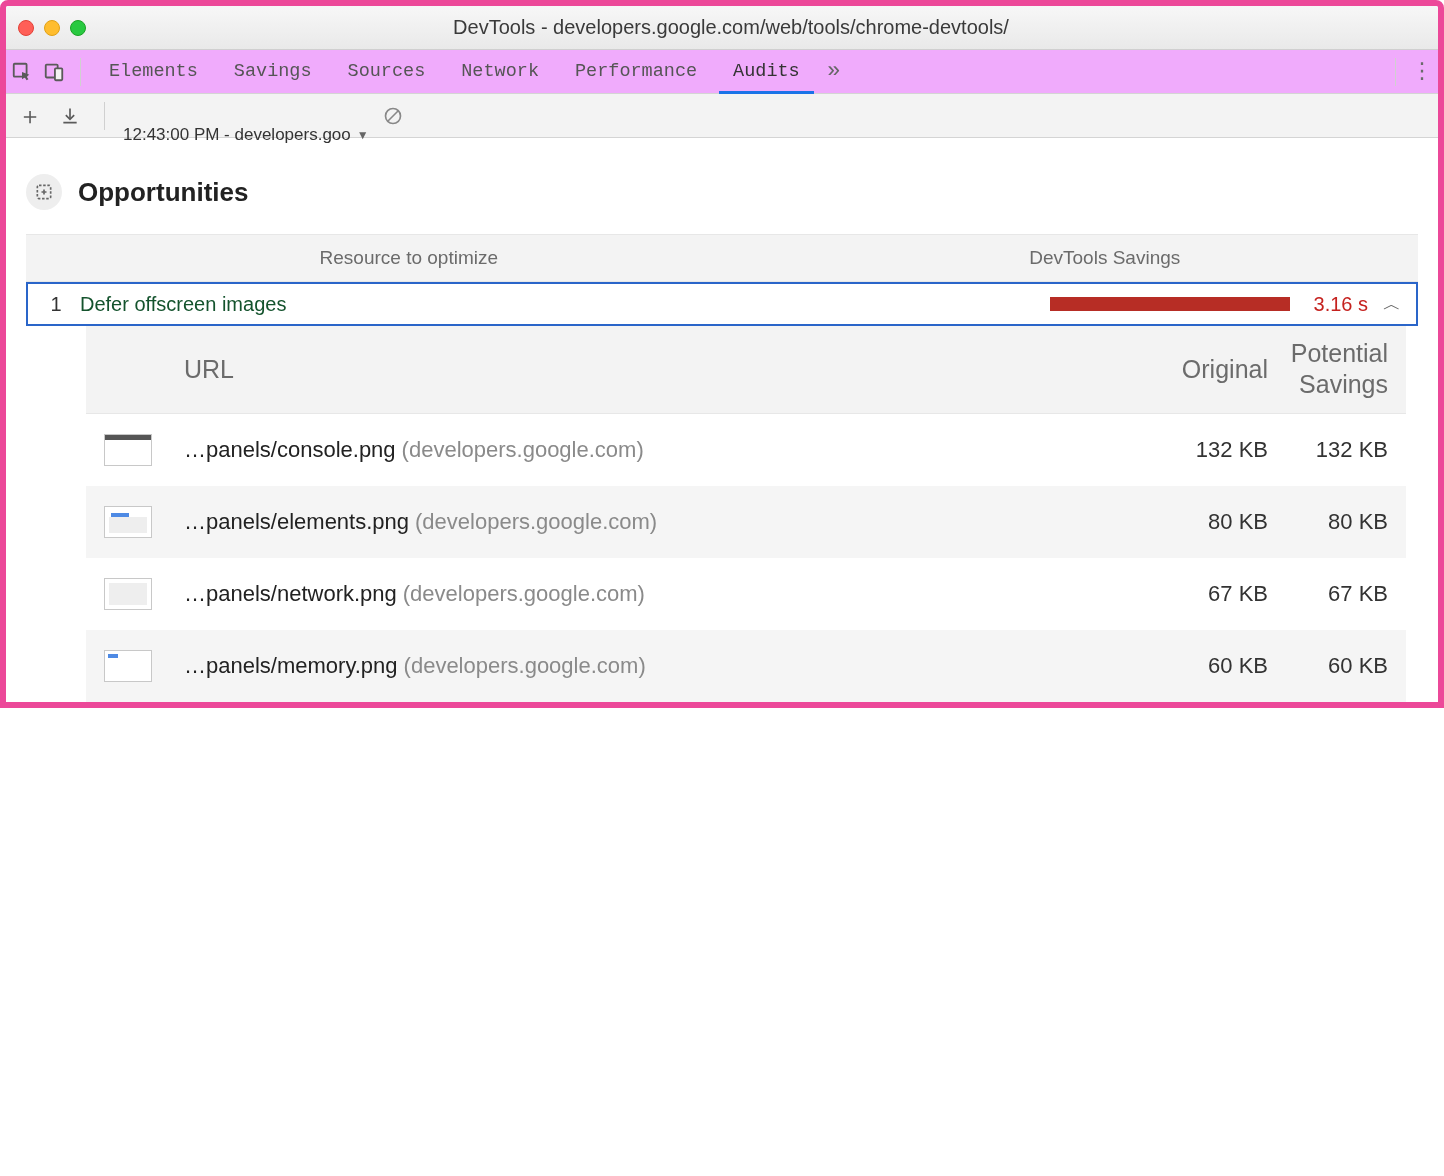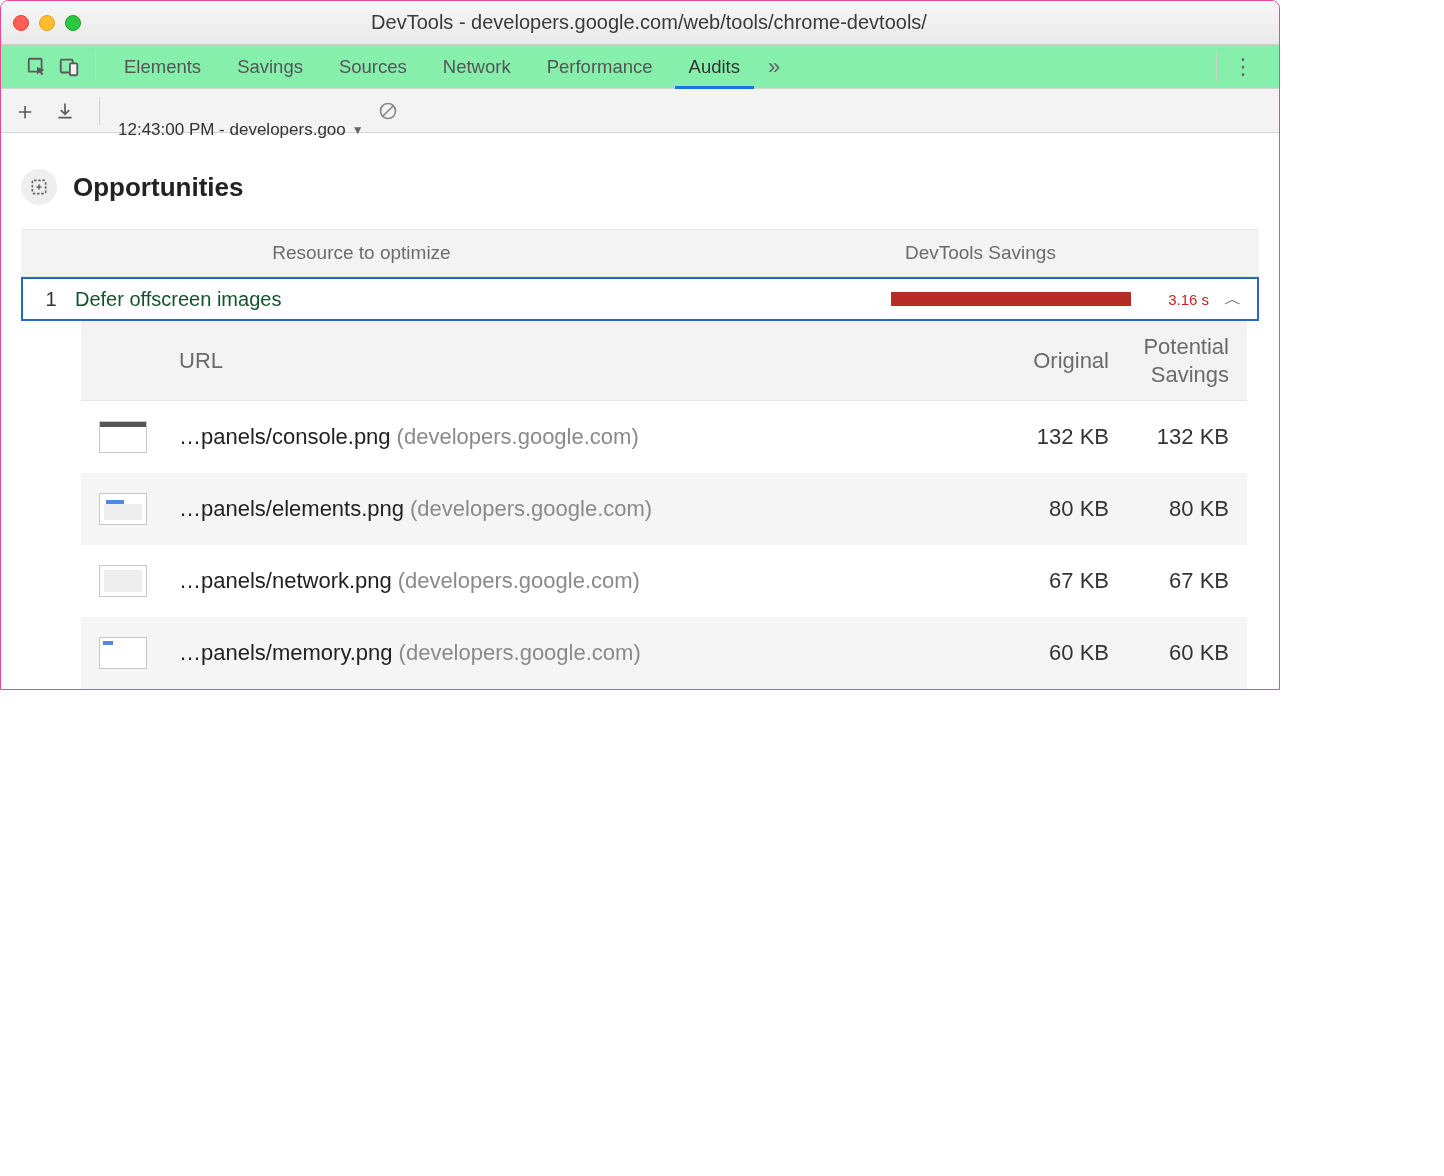--- a/index.html
+++ b/index.html
@@ -3,23 +3,23 @@
 <meta charset="utf-8">
 <style>
   * { box-sizing: border-box; margin: 0; padding: 0; }
   body {
     font-family: -apple-system, BlinkMacSystemFont, "Segoe UI", Helvetica, Arial, sans-serif;
     background: #fff;
     font-size: 15px;
     color: #222;
   }
   .window {
-    width: 1280px;
+    width: 1444px;
     background: #fff;
-    border: 1px solid #ec4899;
+    border: 6px solid #ec4899;
     border-radius: 8px 8px 0 0;
     overflow: hidden;
   }
   
   .titlebar {
     height: 44px;
     background: linear-gradient(#f7f7f7,#e9e9e9);
     border-bottom: 1px solid #cfcfcf;
     display: flex;
     align-items: center;
@@ -28,25 +28,26 @@
   }
   .traffic { display:flex; gap:10px; margin-right:20px;}
   .dot { width:16px; height:16px; border-radius:50%; }
   .dot.red { background:#ff5f57; border:1px solid #e24238;}
   .dot.yellow { background:#ffbd2e; border:1px solid #e1a116;}
   .dot.green { background:#28c940; border:1px solid #1ba125;}
   .titletext { flex:1; text-align:center; color:#3a3a3a; font-size:20px; margin-left:-80px;}
   
   .tabsbar {
     height: 44px;
-    background: #86efac;
+    background: #f0abfc;
     border-bottom: 1px solid #d4d4d4;
     display:flex;
     align-items:center;
-    padding: 0 20px;
+    padding: 0 0;
+    font-family: Liberation Mono, monospace;
   }
   .iconbtn {
     width:32px; height:32px;
     display:inline-flex; align-items:center; justify-content:center;
     color:#5a5a5a;
     cursor:pointer;
   }
   .divider-v { width:1px; height:28px; background:#d0d0d0; margin:0 10px;}
   .tab {
     padding: 0 18px;
@@ -113,41 +114,41 @@
     display:flex; align-items:center;
     border:2px solid #2a65c9;
     padding:8px 12px 8px 4px;
     font-size:20px;
     cursor:pointer;
   }
   .opp-index { width:48px; text-align:center; color:#333;}
   .opp-name { flex:1; color:#14532d;}
   .opp-bar-wrap { flex:0 0 370px; display:flex; align-items:center; justify-content:flex-end;}
   .opp-bar { width:240px; height:14px; background:#b72d25;}
-  .opp-sav { color:#c5221f; font-weight:500; width:90px; text-align:right; padding-right:12px; font-size:15px;}
+  .opp-sav { color:#c5221f; font-weight:500; width:90px; text-align:right; padding-right:12px; font-size:20px;}
   .opp-chevron { width:24px; color:#666; font-size:18px; text-align:center;}
 
   .opp-desc {
     padding: 12px 12px 18px 60px;
     font-size:20px;
     color:#222;
     line-height:1.45;
   }
   .opp-desc a { color:#1967d2; text-decoration:underline;}
 
   .detail-table {
     margin-left:60px;
     margin-right:12px;
   }
   .detail-head {
     display:flex;
     background:#f3f3f3;
     border-bottom:1px solid #e7e7e7;
     color:#6b6b6b;
-    font-size:22px;
+    font-size:25px;
     padding:12px 18px;
     align-items:center;
   }
   .detail-head .d-h-thumb{ flex:0 0 80px;}
   .detail-head .d-h-url{ flex:1;}
   .detail-head .d-h-orig{ flex:0 0 110px; text-align:right;}
   .detail-head .d-h-sav{ flex:0 0 120px; text-align:right; line-height:1.25;}
 
   .detail-row {
     display:flex;

